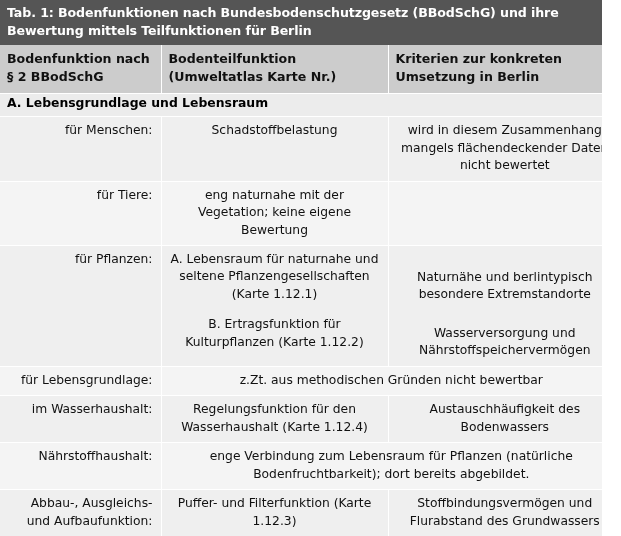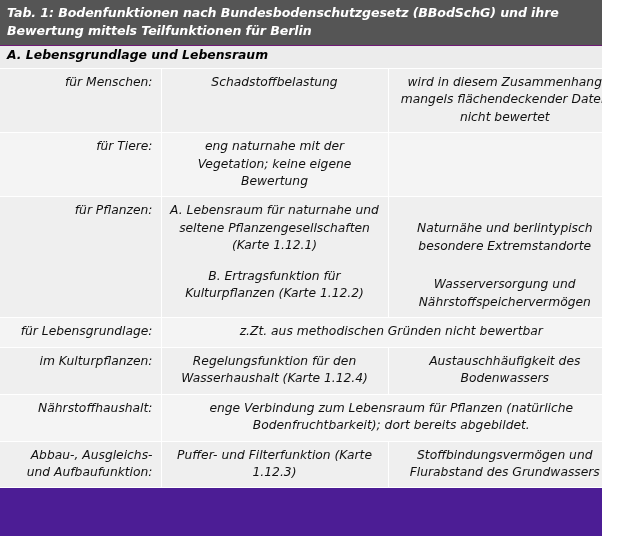--- a/index.html
+++ b/index.html
@@ -9,24 +9,23 @@
     background: #ffffff;
   }
   body {
     font-family: "DejaVu Sans", "Liberation Sans", sans-serif;
   }
 
   .table-wrap {
     width: 602px;
     height: 536px;
     box-sizing: border-box;
-    background: #4c1d95;
+    background: #3b82f6;
     overflow: hidden;
     position: relative;
-    font-style: italic;
   }
 
   table.soil-table {
     width: 621px;
     border-collapse: collapse;
     table-layout: fixed;
     font-size: 12.3px;
     color: #111111;
   }
 
@@ -108,20 +107,34 @@
   <table class="soil-table">
     <colgroup>
       <col class="c1">
         <col class="c2">
         <col class="c3">
     </colgroup>
     <tbody id="table-body">
         <tr class="caption-row">
           <td colspan="3">Tab. 1: Bodenfunktionen nach Bundesbodenschutzgesetz (BBodSchG) und ihre Bewertung mittels Teilfunktionen für Berlin</td>
         </tr>
+        <tr class="header-row">
+          <td>
+            <div>Bodenfunktion nach</div>
+            <div>§ 2 BBodSchG</div>
+          </td>
+          <td>
+            <div>Bodenteilfunktion</div>
+            <div>(Umweltatlas Karte Nr.)</div>
+          </td>
+          <td>
+            <div>Kriterien zur konkreten</div>
+            <div>Umsetzung in Berlin</div>
+          </td>
+        </tr>
         <tr class="section-row">
           <td colspan="3">A. Lebensgrundlage und Lebensraum</td>
         </tr>
         <tr class="body-row shade-a">
           <td class="col-label">für Menschen:</td>
           <td class="col-mid">
             <div class="para">Schadstoffbelastung</div>
           </td>
           <td class="col-right">
             <div class="para">wird in diesem Zusammenhang mangels flächendeckender Daten nicht bewertet</div>
@@ -147,21 +160,21 @@
             <div class="para" style="margin-top: 21px;">Wasserversorgung und Nährstoffspeichervermögen</div>
           </td>
         </tr>
         <tr class="body-row shade-b">
           <td class="col-label">für Lebensgrundlage:</td>
           <td class="col-mid" colspan="2">
             <div class="para">z.Zt. aus methodischen Gründen nicht bewertbar</div>
           </td>
         </tr>
         <tr class="body-row shade-a">
-          <td class="col-label">im Kulturpflanzen:</td>
+          <td class="col-label">im Wasserhaushalt:</td>
           <td class="col-mid">
             <div class="para">Regelungsfunktion für den Wasserhaushalt (Karte 1.12.4)</div>
           </td>
           <td class="col-right">
             <div class="para">Austauschhäufigkeit des Bodenwassers</div>
           </td>
         </tr>
         <tr class="body-row shade-b">
           <td class="col-label">Nährstoffhaushalt:</td>
           <td class="col-mid" colspan="2">

